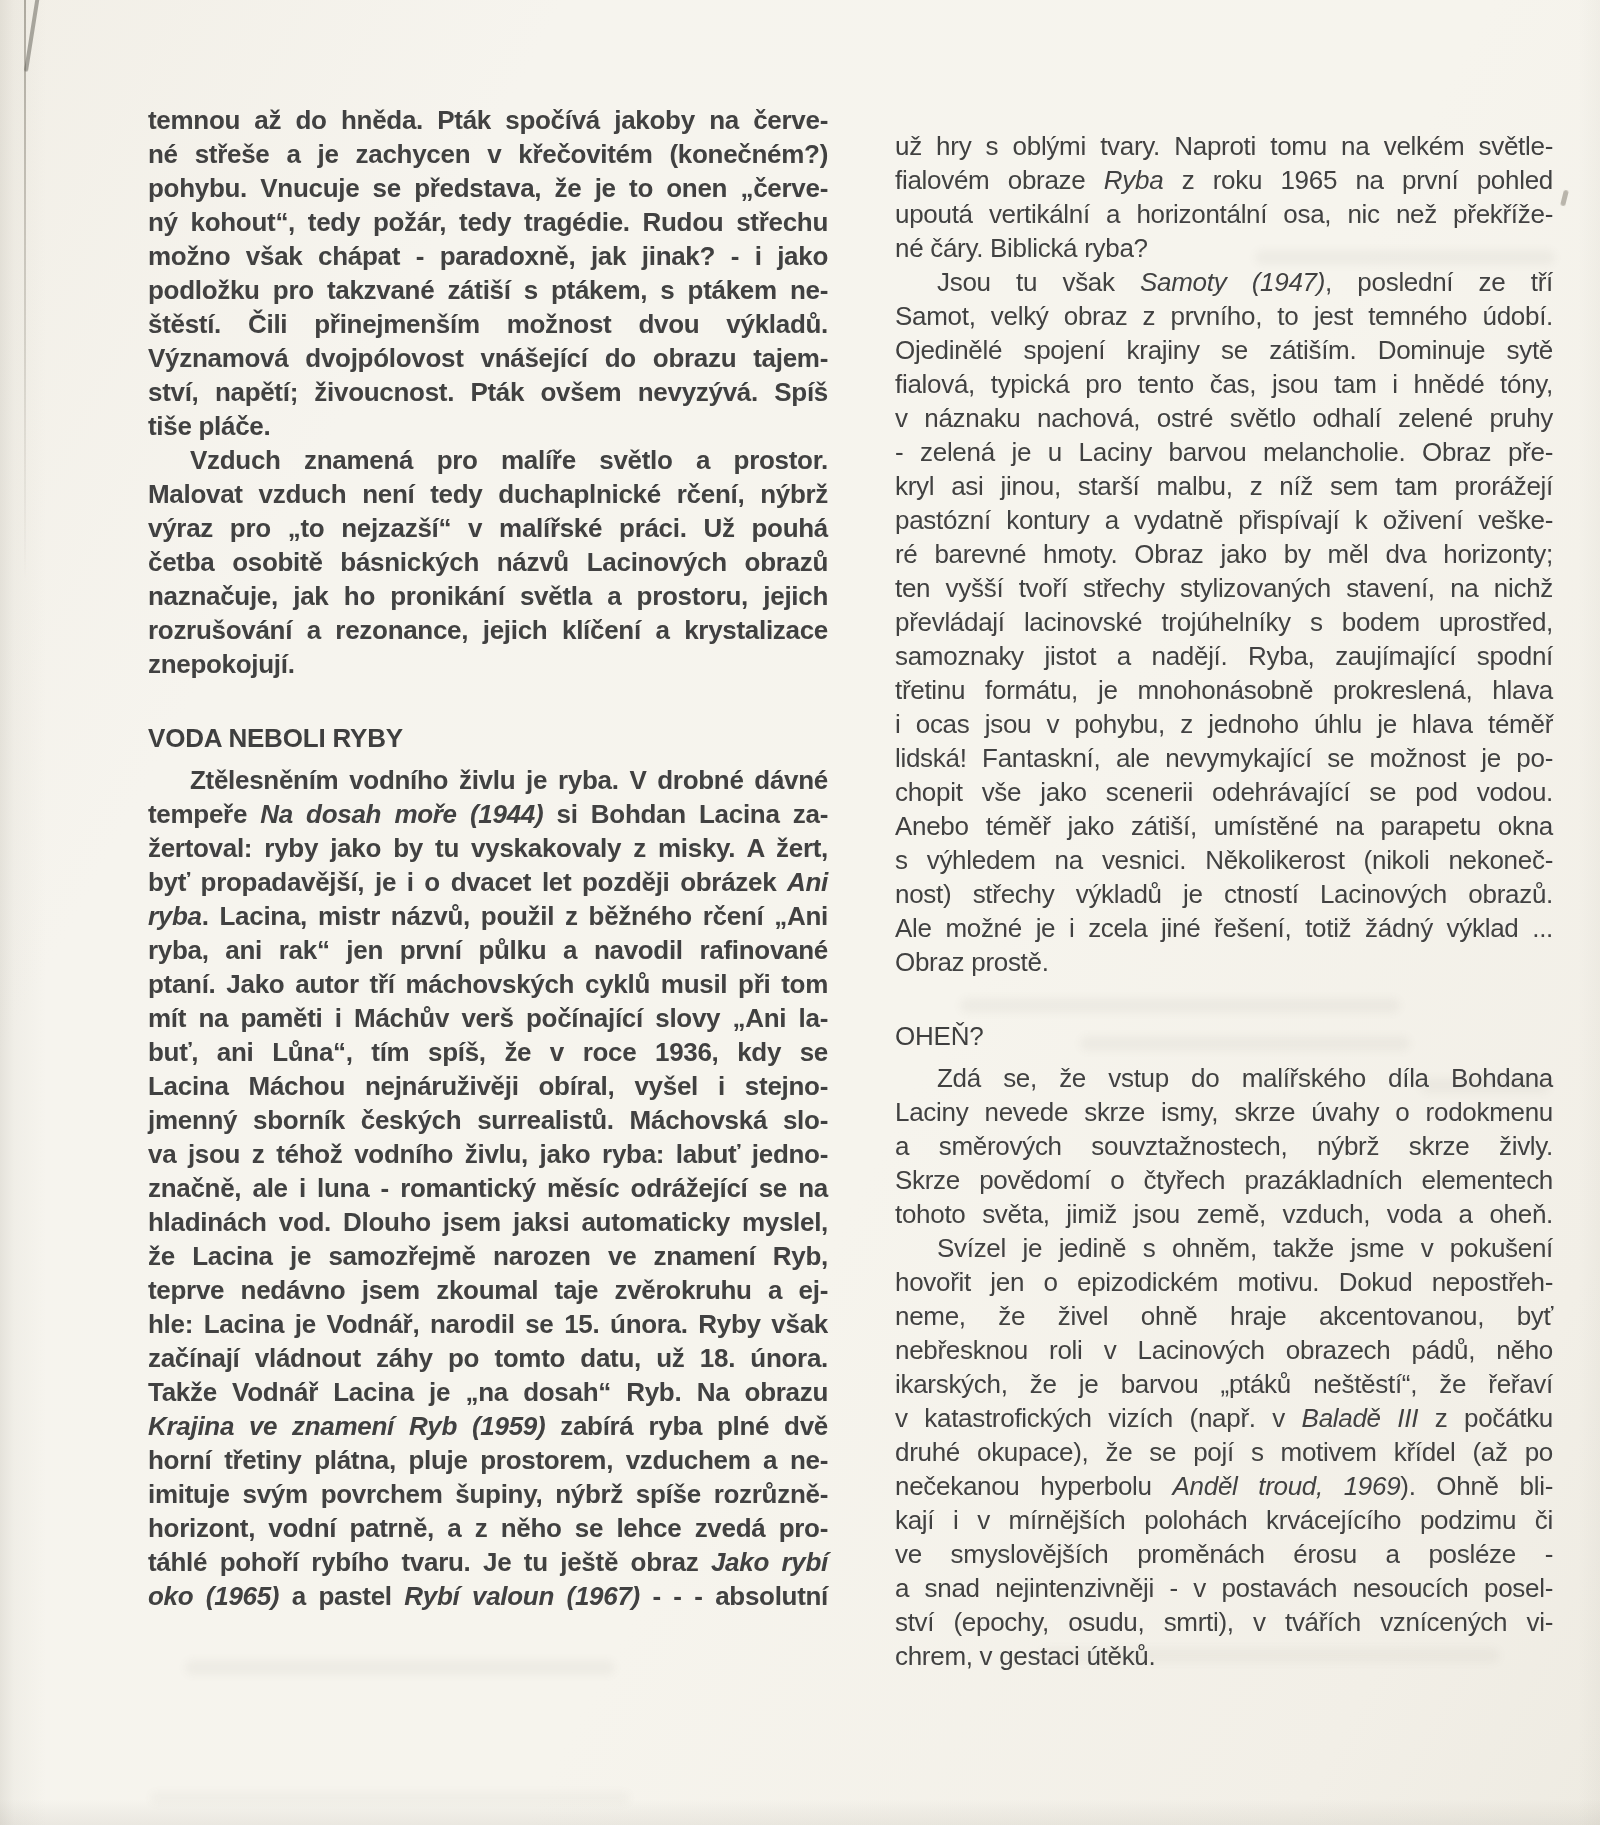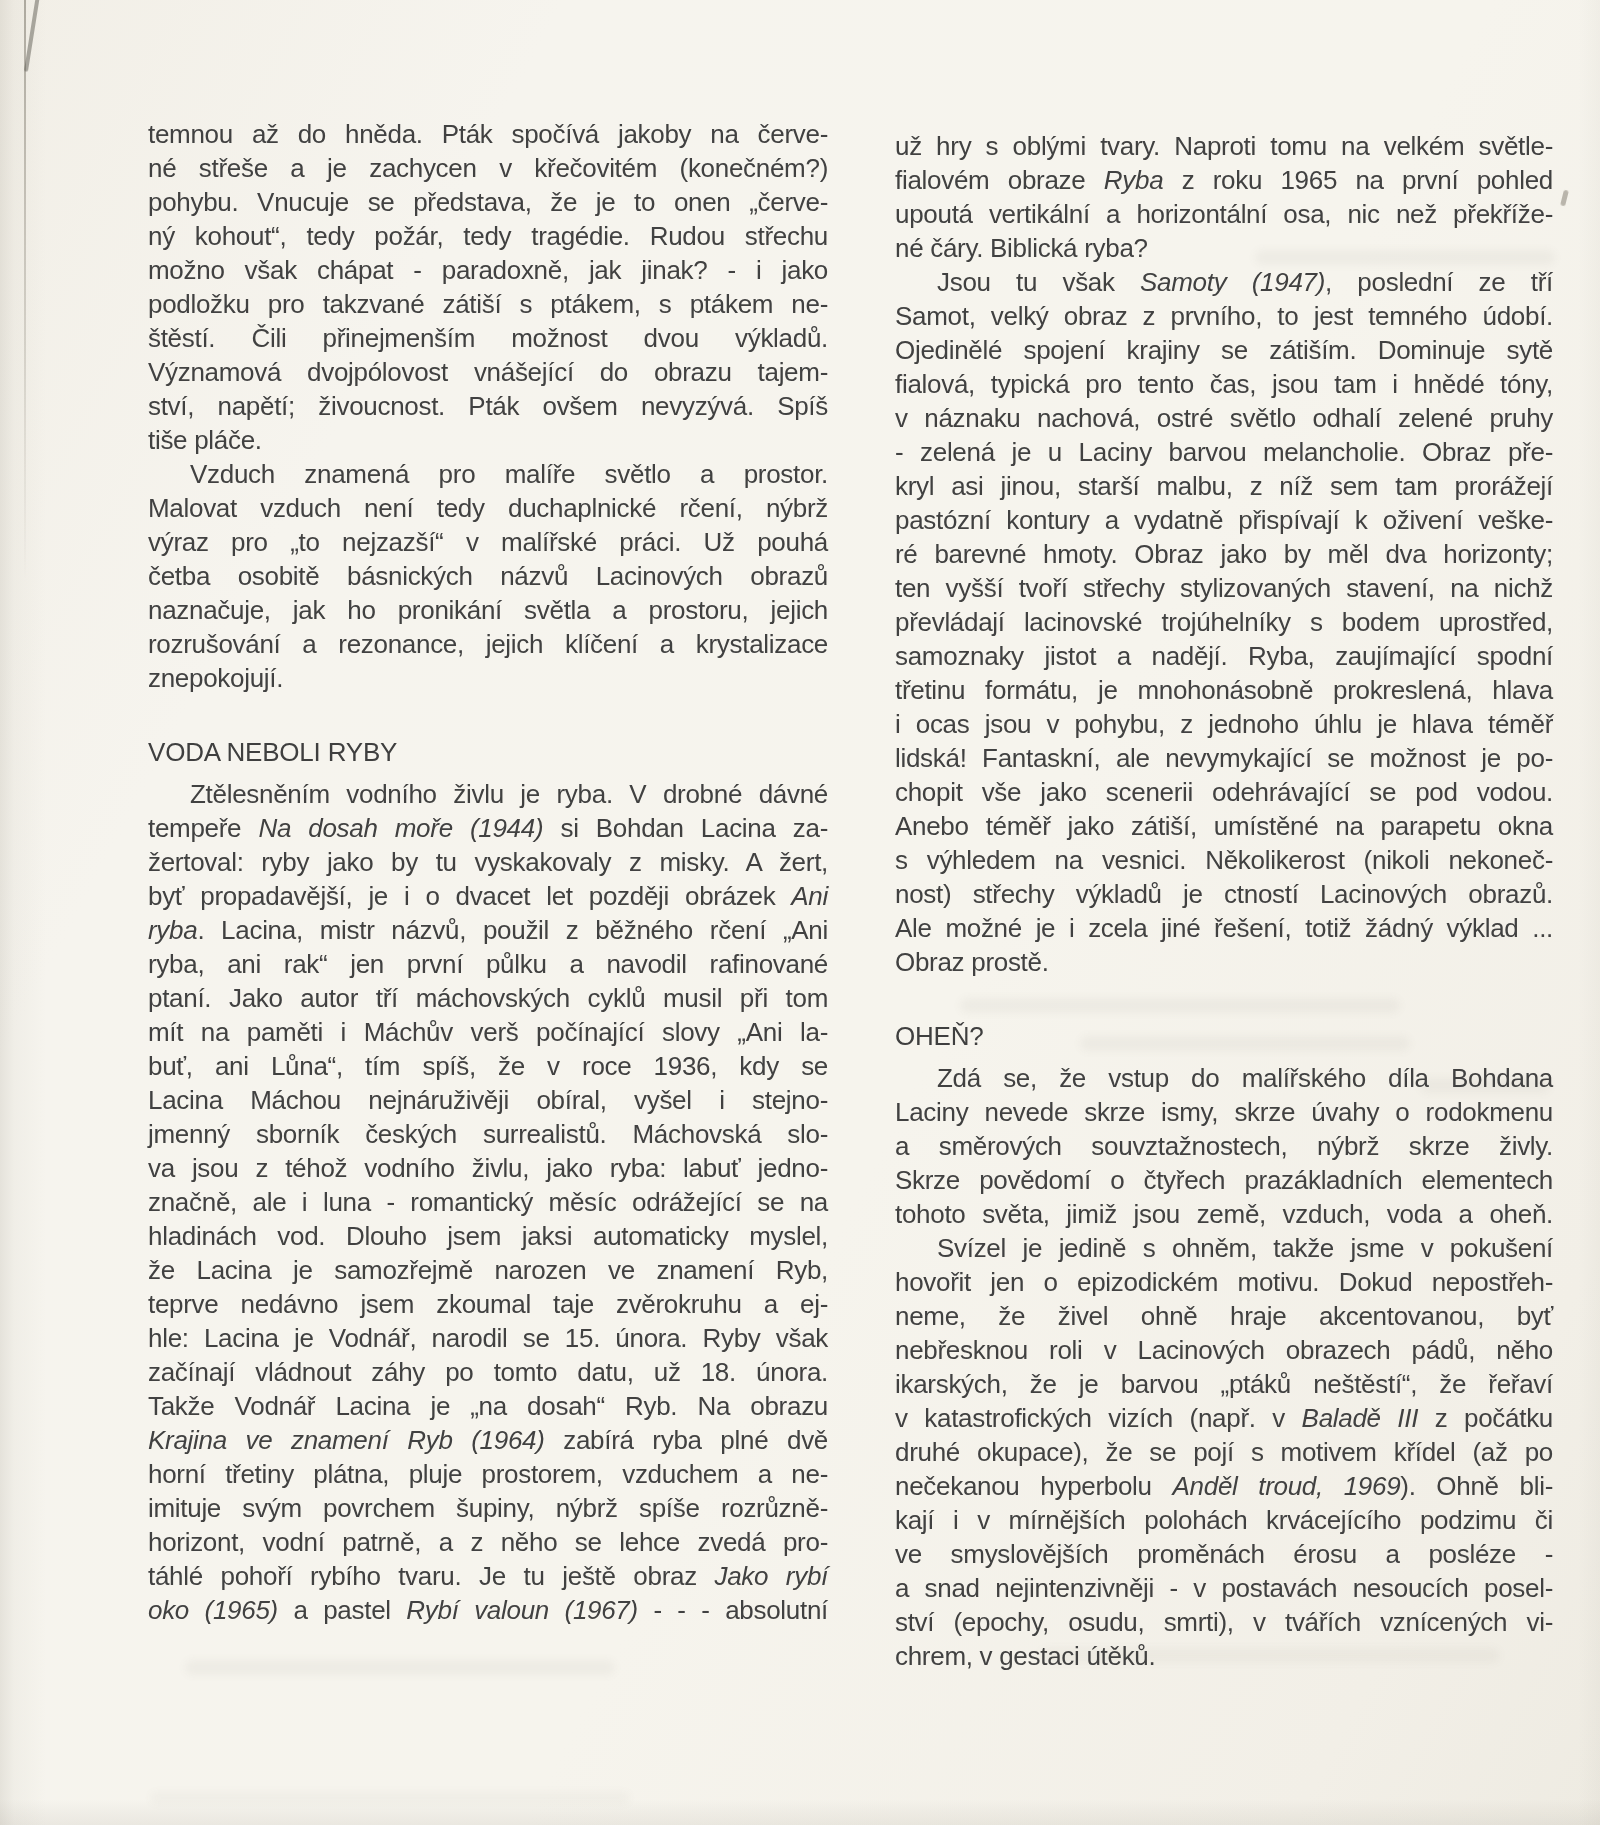--- a/index.html
+++ b/index.html
@@ -29,21 +29,21 @@
   .speck{
     position:absolute;left:1562px;top:190px;width:5px;height:16px;border-radius:3px;
     background:rgba(125,120,108,.5);transform:rotate(14deg);filter:blur(.5px);
   }
   
   .ghost{
     position:absolute;height:15px;border-radius:7px;
     background:#6e695c;opacity:.06;filter:blur(4px);
   }
   .col{position:absolute;color:#414141;}
-  .col-left{left:148px;top:117px;width:680px;}
+  .col-left{left:148px;top:103px;width:680px;font-weight:bold;}
   .col-right{left:895px;top:129px;width:658px;}
   .para{margin:0;}
   .line{
     font-size:26px;line-height:34px;height:34px;white-space:nowrap;
     letter-spacing:-0.3px;
     text-align:justify;text-align-last:justify;
     white-space:normal;
   }
   .line.ragged{text-align-last:left;}
   .line.indent{text-indent:42px;}
@@ -107,21 +107,21 @@
         <div class="line">Lacina Máchou nejnáruživěji obíral, vyšel i stejno-</div>
         <div class="line">jmenný sborník českých surrealistů. Máchovská slo-</div>
         <div class="line">va jsou z téhož vodního živlu, jako ryba: labuť jedno-</div>
         <div class="line">značně, ale i luna - romantický měsíc odrážející se na</div>
         <div class="line">hladinách vod. Dlouho jsem jaksi automaticky myslel,</div>
         <div class="line">že Lacina je samozřejmě narozen ve znamení Ryb,</div>
         <div class="line">teprve nedávno jsem zkoumal taje zvěrokruhu a ej-</div>
         <div class="line">hle: Lacina je Vodnář, narodil se 15. února. Ryby však</div>
         <div class="line">začínají vládnout záhy po tomto datu, už 18. února.</div>
         <div class="line">Takže Vodnář Lacina je „na dosah“ Ryb. Na obrazu</div>
-        <div class="line"><i>Krajina ve znamení Ryb (1964)</i> zabírá ryba plné dvě</div>
+        <div class="line"><i>Krajina ve znamení Ryb (1959)</i> zabírá ryba plné dvě</div>
         <div class="line">horní třetiny plátna, pluje prostorem, vzduchem a ne-</div>
         <div class="line">imituje svým povrchem šupiny, nýbrž spíše rozrůzně-</div>
         <div class="line">horizont, vodní patrně, a z něho se lehce zvedá pro-</div>
         <div class="line">táhlé pohoří rybího tvaru. Je tu ještě obraz <i>Jako rybí</i></div>
         <div class="line"><i>oko (1965)</i> a pastel <i>Rybí valoun (1967)</i> - - - absolutní</div>
       </div>
     </div>
 
   <div class="col col-right">
       <div class="para">

